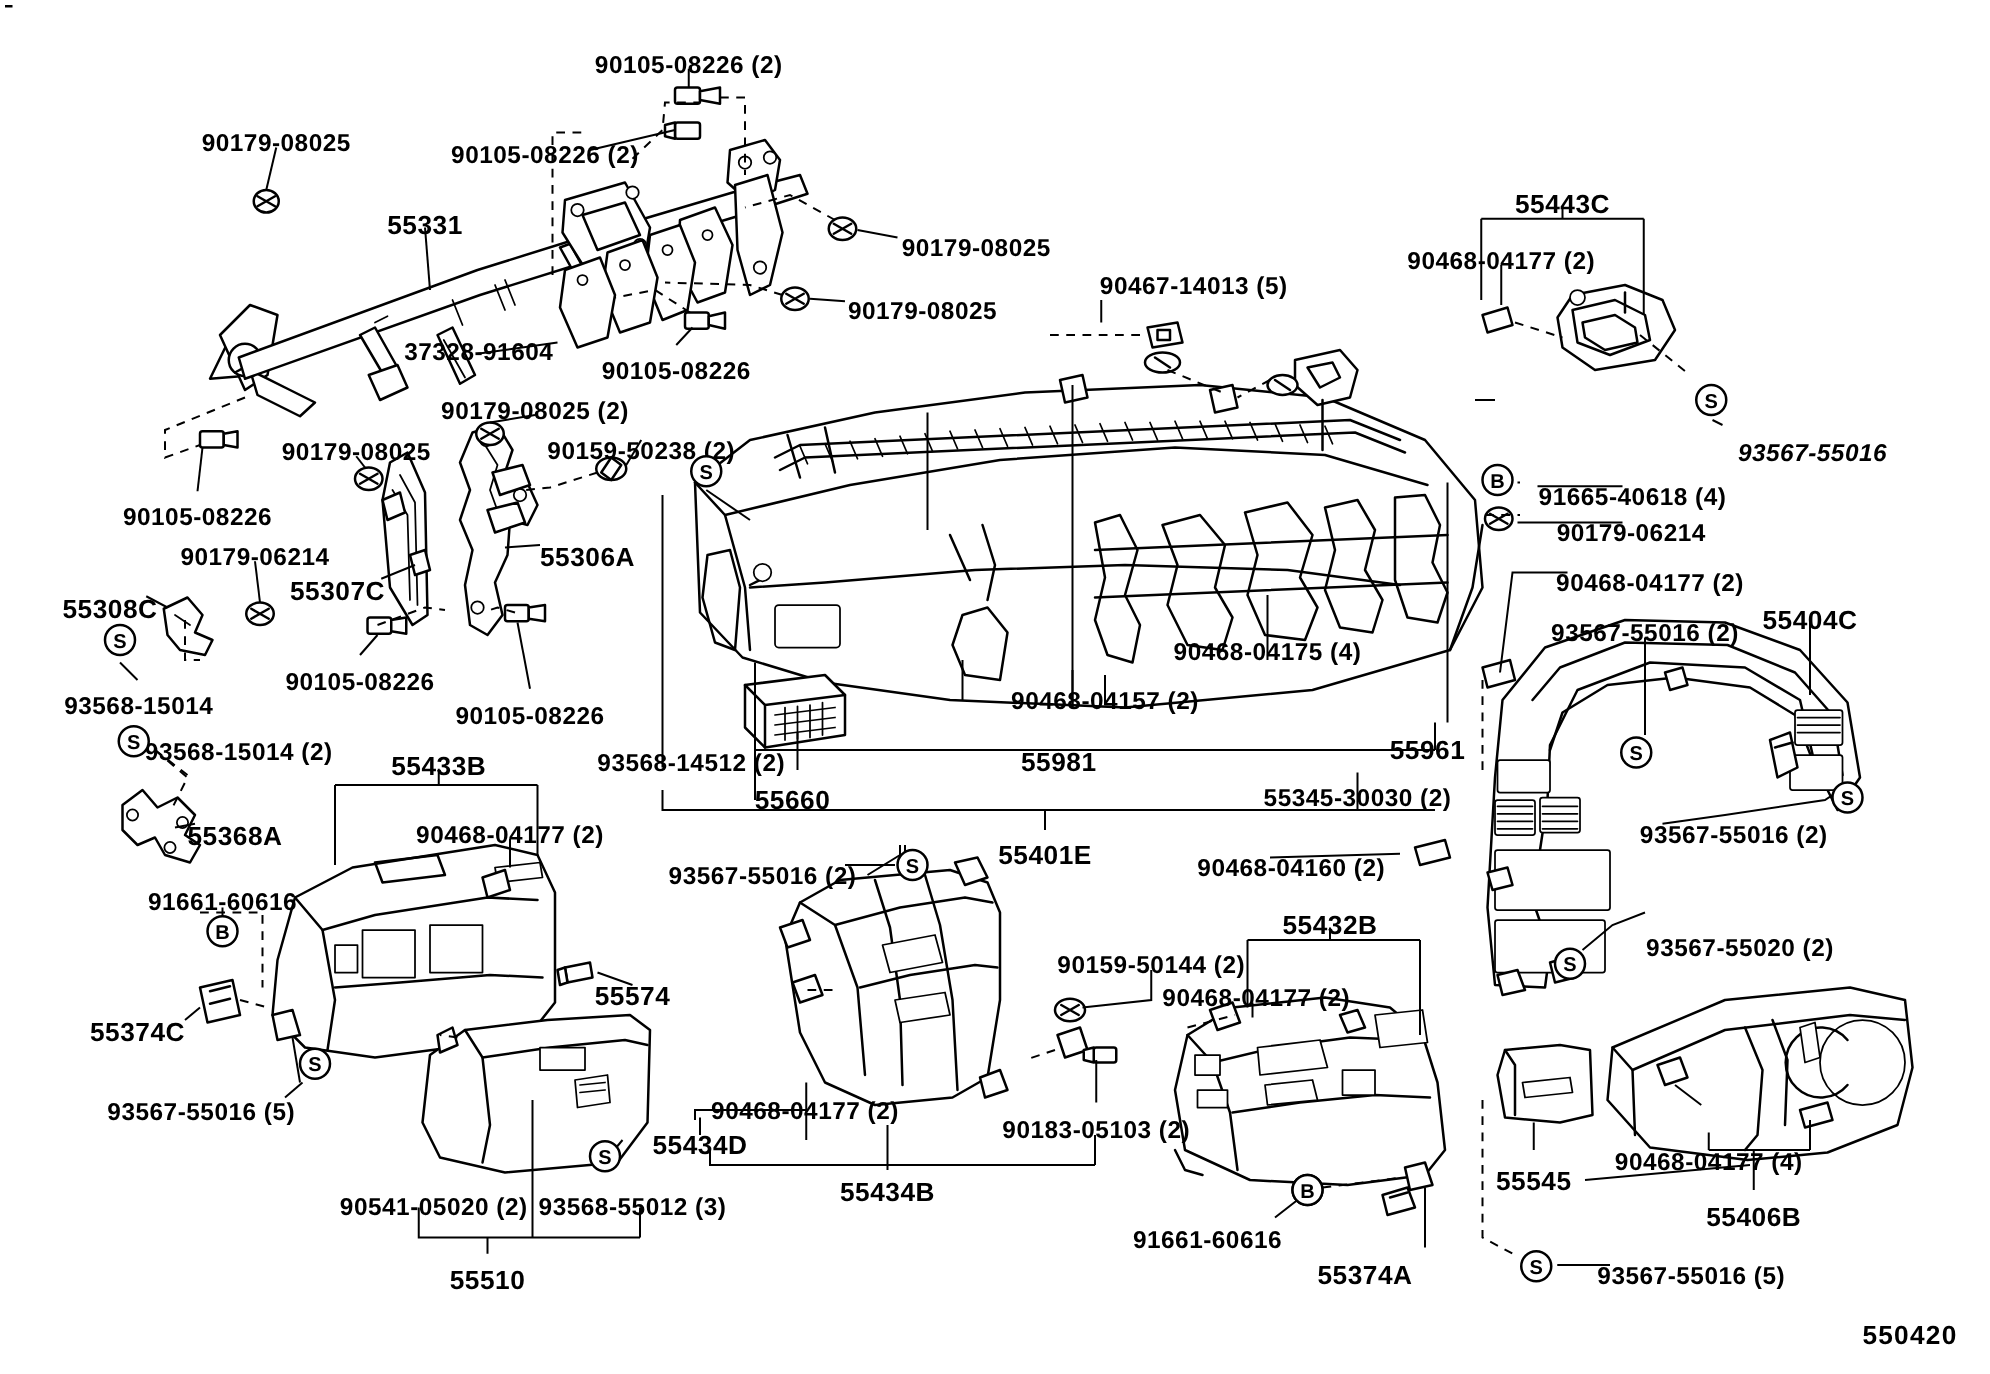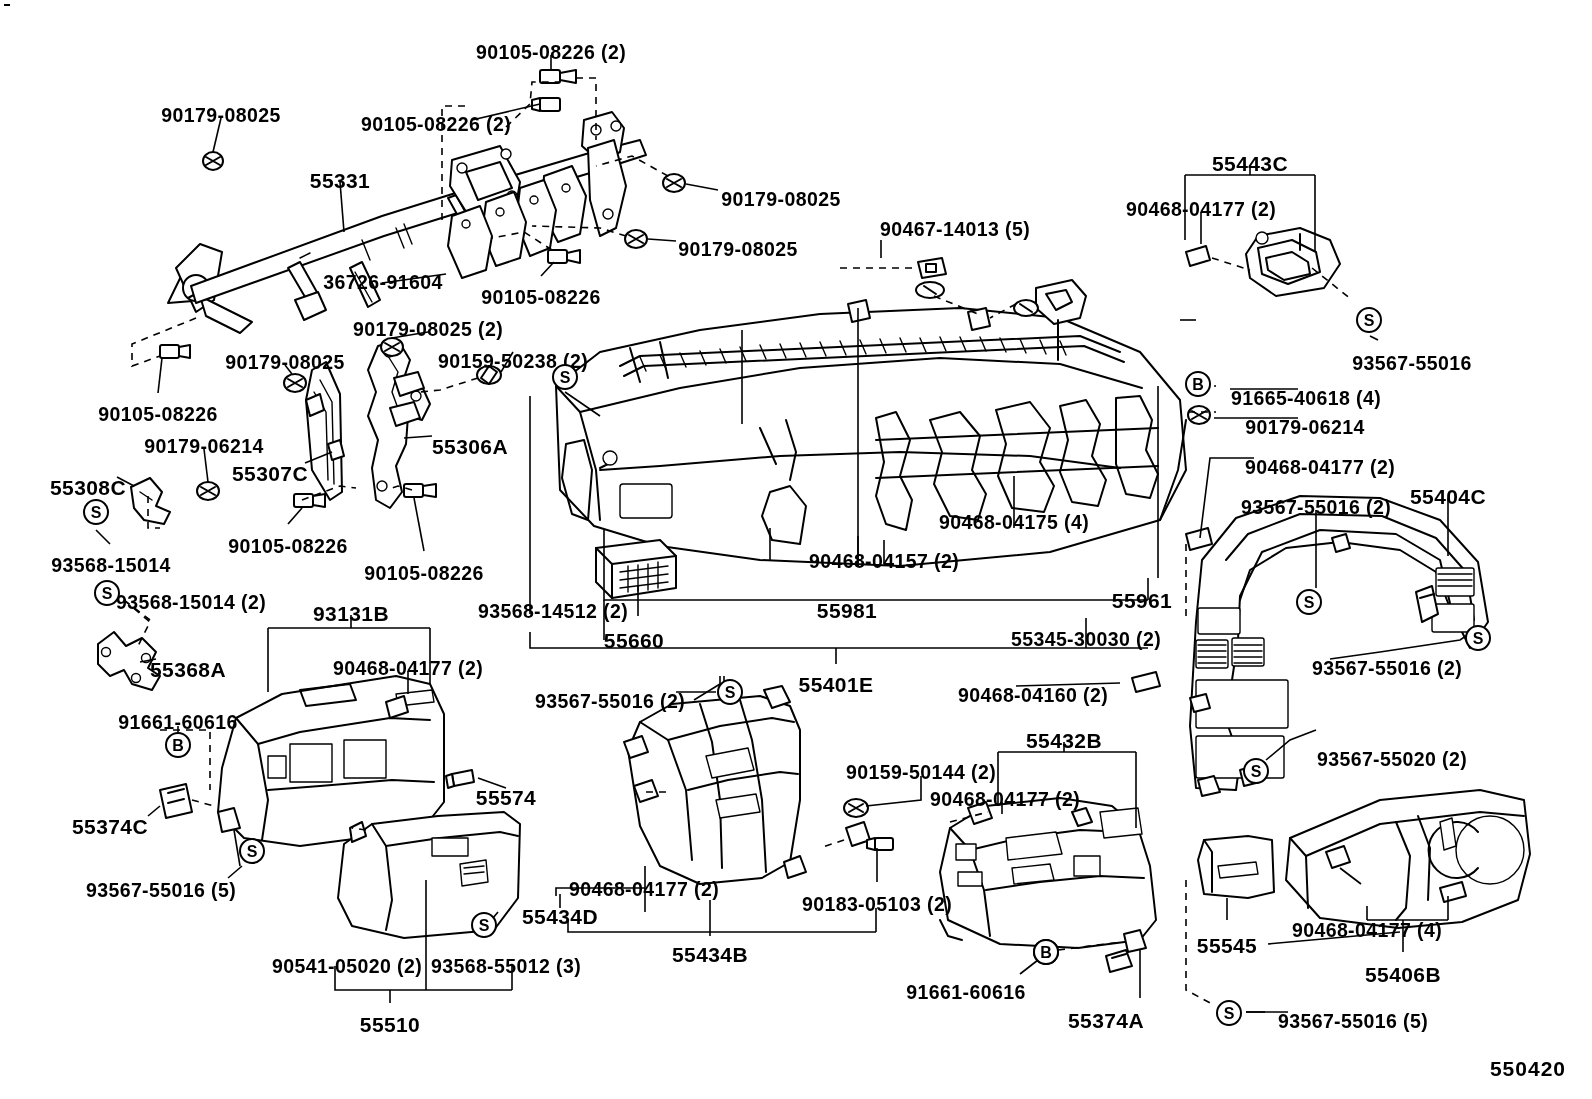--- a/index.html
+++ b/index.html
@@ -523,74 +523,74 @@
     </g>
   </svg>
 
   <div id="labels-layer">
       <div class="lbl s19 anchor-mid" style="left: 551px; top: 43px;">90105-08226 (2)</div>
       <div class="lbl s19 anchor-mid" style="left: 221px; top: 106px;">90179-08025</div>
       <div class="lbl s19 anchor-mid" style="left: 436px; top: 115px;">90105-08226 (2)</div>
       <div class="lbl s21 anchor-mid" style="left: 340px; top: 170px;">55331</div>
       <div class="lbl s19 anchor-mid" style="left: 781px; top: 190px;">90179-08025</div>
       <div class="lbl s19 anchor-mid" style="left: 738px; top: 240px;">90179-08025</div>
-      <div class="lbl s19 anchor-mid" style="left: 383px; top: 273px;">36726-91604</div>
+      <div class="lbl s19 anchor-mid" style="left: 383px; top: 273px;">37328-91604</div>
       <div class="lbl s19 anchor-mid" style="left: 541px; top: 288px;">90105-08226</div>
       <div class="lbl s19 anchor-mid" style="left: 428px; top: 320px;">90179-08025 (2)</div>
       <div class="lbl s19 anchor-mid" style="left: 513px; top: 352px;">90159-50238 (2)</div>
       <div class="lbl s19 anchor-mid" style="left: 285px; top: 353px;">90179-08025</div>
       <div class="lbl s19 anchor-mid" style="left: 158px; top: 405px;">90105-08226</div>
       <div class="lbl s21 anchor-mid" style="left: 470px; top: 436px;">55306A</div>
       <div class="lbl s19 anchor-mid" style="left: 204px; top: 437px;">90179-06214</div>
       <div class="lbl s21 anchor-mid" style="left: 270px; top: 463px;">55307C</div>
       <div class="lbl s21 anchor-mid" style="left: 88px; top: 477px;">55308C</div>
       <div class="lbl s19 anchor-mid" style="left: 111px; top: 556px;">93568-15014</div>
       <div class="lbl s19 anchor-mid" style="left: 288px; top: 537px;">90105-08226</div>
       <div class="lbl s19 anchor-mid" style="left: 424px; top: 564px;">90105-08226</div>
       <div class="lbl s19 anchor-mid" style="left: 191px; top: 593px;">93568-15014 (2)</div>
       <div class="lbl s21 anchor-mid" style="left: 188px; top: 659px;">55368A</div>
       <div class="lbl s19 anchor-mid" style="left: 178px; top: 713px;">91661-60616</div>
       <div class="lbl s21 anchor-mid" style="left: 110px; top: 816px;">55374C</div>
       <div class="lbl s19 anchor-mid" style="left: 161px; top: 881px;">93567-55016 (5)</div>
-      <div class="lbl s21 anchor-mid" style="left: 351px; top: 603px;">93131B</div>
+      <div class="lbl s21 anchor-mid" style="left: 351px; top: 603px;">55433B</div>
       <div class="lbl s19 anchor-mid" style="left: 408px; top: 659px;">90468-04177 (2)</div>
       <div class="lbl s21 anchor-mid" style="left: 506px; top: 787px;">55574</div>
       <div class="lbl s19 anchor-mid" style="left: 335px; top: 957px; margin-left: 12px;">90541-05020 (2)</div>
       <div class="lbl s19 anchor-mid" style="left: 506px; top: 957px;">93568-55012 (3)</div>
       <div class="lbl s21 anchor-mid" style="left: 390px; top: 1014px;">55510</div>
       <div class="lbl s19 anchor-mid" style="left: 553px; top: 602px;">93568-14512 (2)</div>
       <div class="lbl s21 anchor-mid" style="left: 634px; top: 630px;">55660</div>
       <div class="lbl s19 anchor-mid" style="left: 884px; top: 552px;">90468-04157 (2)</div>
       <div class="lbl s21 anchor-mid" style="left: 847px; top: 600px;">55981</div>
       <div class="lbl s21 anchor-mid" style="left: 836px; top: 674px; text-align: center;">55401E</div>
       <div class="lbl s19 anchor-mid" style="left: 955px; top: 220px;">90467-14013 (5)</div>
       <div class="lbl s19 anchor-mid" style="left: 1014px; top: 513px;">90468-04175 (4)</div>
       <div class="lbl s19 anchor-mid" style="left: 1086px; top: 630px;">55345-30030 (2)</div>
       <div class="lbl s21 anchor-mid" style="left: 1142px; top: 590px;">55961</div>
       <div class="lbl s19 anchor-mid" style="left: 1033px; top: 686px;">90468-04160 (2)</div>
       <div class="lbl s21 anchor-mid" style="left: 1250px; top: 153px;">55443C</div>
       <div class="lbl s19 anchor-mid" style="left: 1201px; top: 200px;">90468-04177 (2)</div>
-      <div class="lbl s19 anchor-mid" style="left: 1412px; top: 354px;">93567-55016</div>
+      <div class="lbl s19 anchor-mid" style="left: 1450px; top: 354px; font-style: italic;">93567-55016</div>
       <div class="lbl s19 anchor-mid" style="left: 1306px; top: 389px;">91665-40618 (4)</div>
       <div class="lbl s19 anchor-mid" style="left: 1305px; top: 418px;">90179-06214</div>
       <div class="lbl s19 anchor-mid" style="left: 1320px; top: 458px;">90468-04177 (2)</div>
       <div class="lbl s19 anchor-mid" style="left: 1316px; top: 498px;">93567-55016 (2)</div>
       <div class="lbl s21 anchor-mid" style="left: 1448px; top: 486px;">55404C</div>
       <div class="lbl s19 anchor-mid" style="left: 1387px; top: 659px;">93567-55016 (2)</div>
       <div class="lbl s19 anchor-mid" style="left: 1392px; top: 750px;">93567-55020 (2)</div>
       <div class="lbl s19 anchor-mid" style="left: 610px; top: 692px;">93567-55016 (2)</div>
       <div class="lbl s19 anchor-mid" style="left: 921px; top: 763px;">90159-50144 (2)</div>
       <div class="lbl s19 anchor-mid" style="left: 644px; top: 880px;">90468-04177 (2)</div>
       <div class="lbl s21 anchor-mid" style="left: 560px; top: 906px;">55434D</div>
       <div class="lbl s19 anchor-mid" style="left: 877px; top: 895px;">90183-05103 (2)</div>
       <div class="lbl s21 anchor-mid" style="left: 710px; top: 944px;">55434B</div>
       <div class="lbl s21 anchor-mid" style="left: 1064px; top: 730px;">55432B</div>
       <div class="lbl s19 anchor-mid" style="left: 1005px; top: 790px;">90468-04177 (2)</div>
       <div class="lbl s19 anchor-mid" style="left: 966px; top: 983px;">91661-60616</div>
-      <div class="lbl s21 anchor-mid" style="left: 1092px; top: 1010px; margin-left: 14px;">55374A</div>
+      <div class="lbl s21 anchor-mid" style="left: 1092px; top: 1010px;">55374A</div>
       <div class="lbl s19 anchor-mid" style="left: 1353px; top: 1012px;">93567-55016 (5)</div>
       <div class="lbl s21 anchor-mid" style="left: 1227px; top: 935px;">55545</div>
       <div class="lbl s19 anchor-mid" style="left: 1367px; top: 896px; margin-top: 25px;">90468-04177 (4)</div>
       <div class="lbl s21 anchor-mid" style="left: 1403px; top: 964px;">55406B</div>
     </div>
 
   <div id="markers-layer">
       <div style="position: absolute; left: 551px; top: 363px; width: 28px; height: 28px;"><svg width="28" height="28" viewBox="0 0 28 28">
           <circle cx="14" cy="14" r="12" fill="#fff" stroke="#000" stroke-width="2"></circle>
           <text x="14" y="20" text-anchor="middle" font-family="Liberation Sans, sans-serif" font-size="16" font-weight="bold" fill="#000">S</text>

